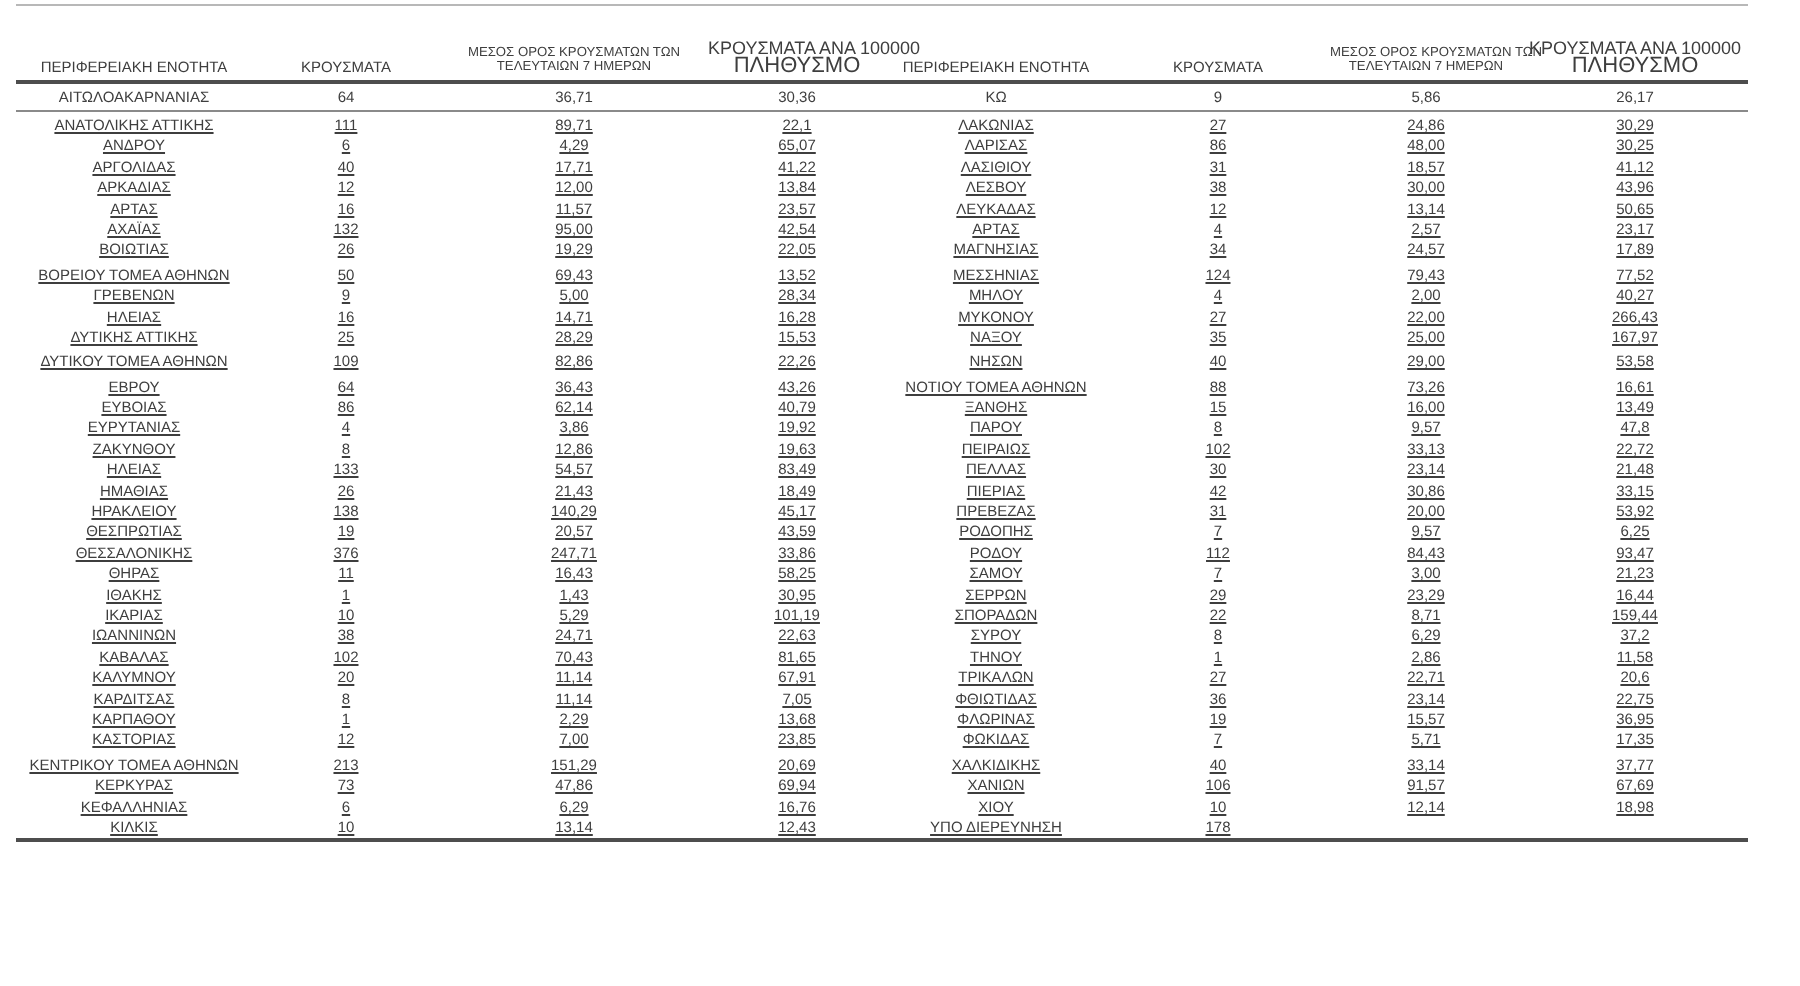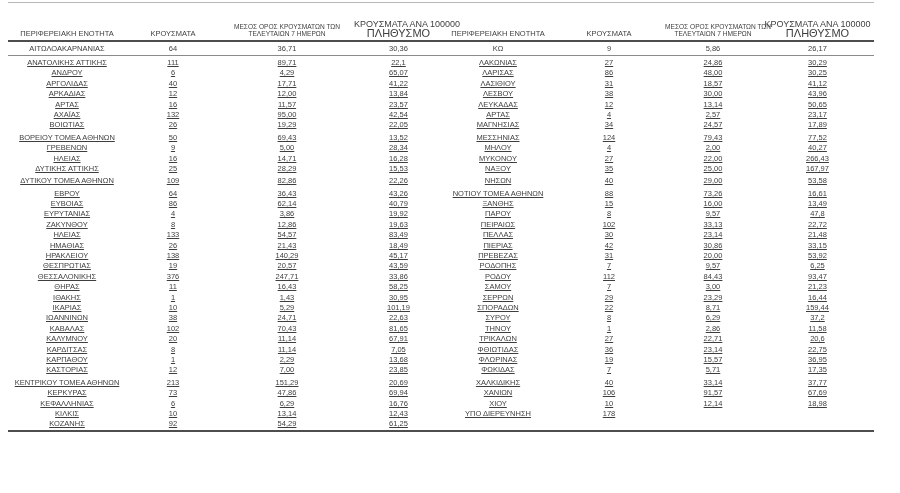--- a/index.html
+++ b/index.html
@@ -446,26 +446,16 @@
           <div class="row">
             <div class="c c0">ΚΙΛΚΙΣ</div>
             <div class="c c1">10</div>
             <div class="c c2">13,14</div>
             <div class="c c3">12,43</div>
             <div class="c c4">ΥΠΟ ΔΙΕΡΕΥΝΗΣΗ</div>
             <div class="c c5">178</div>
             <div class="c c6"></div>
             <div class="c c7"></div>
           </div>
-          <div class="row">
-            <div class="c c0">ΚΟΖΑΝΗΣ</div>
-            <div class="c c1">92</div>
-            <div class="c c2">54,29</div>
-            <div class="c c3">61,25</div>
-            <div class="c c4"></div>
-            <div class="c c5"></div>
-            <div class="c c6"></div>
-            <div class="c c7"></div>
-          </div>
         </div>
       </div>
   </div>
 </div>
 
 </body></html>

